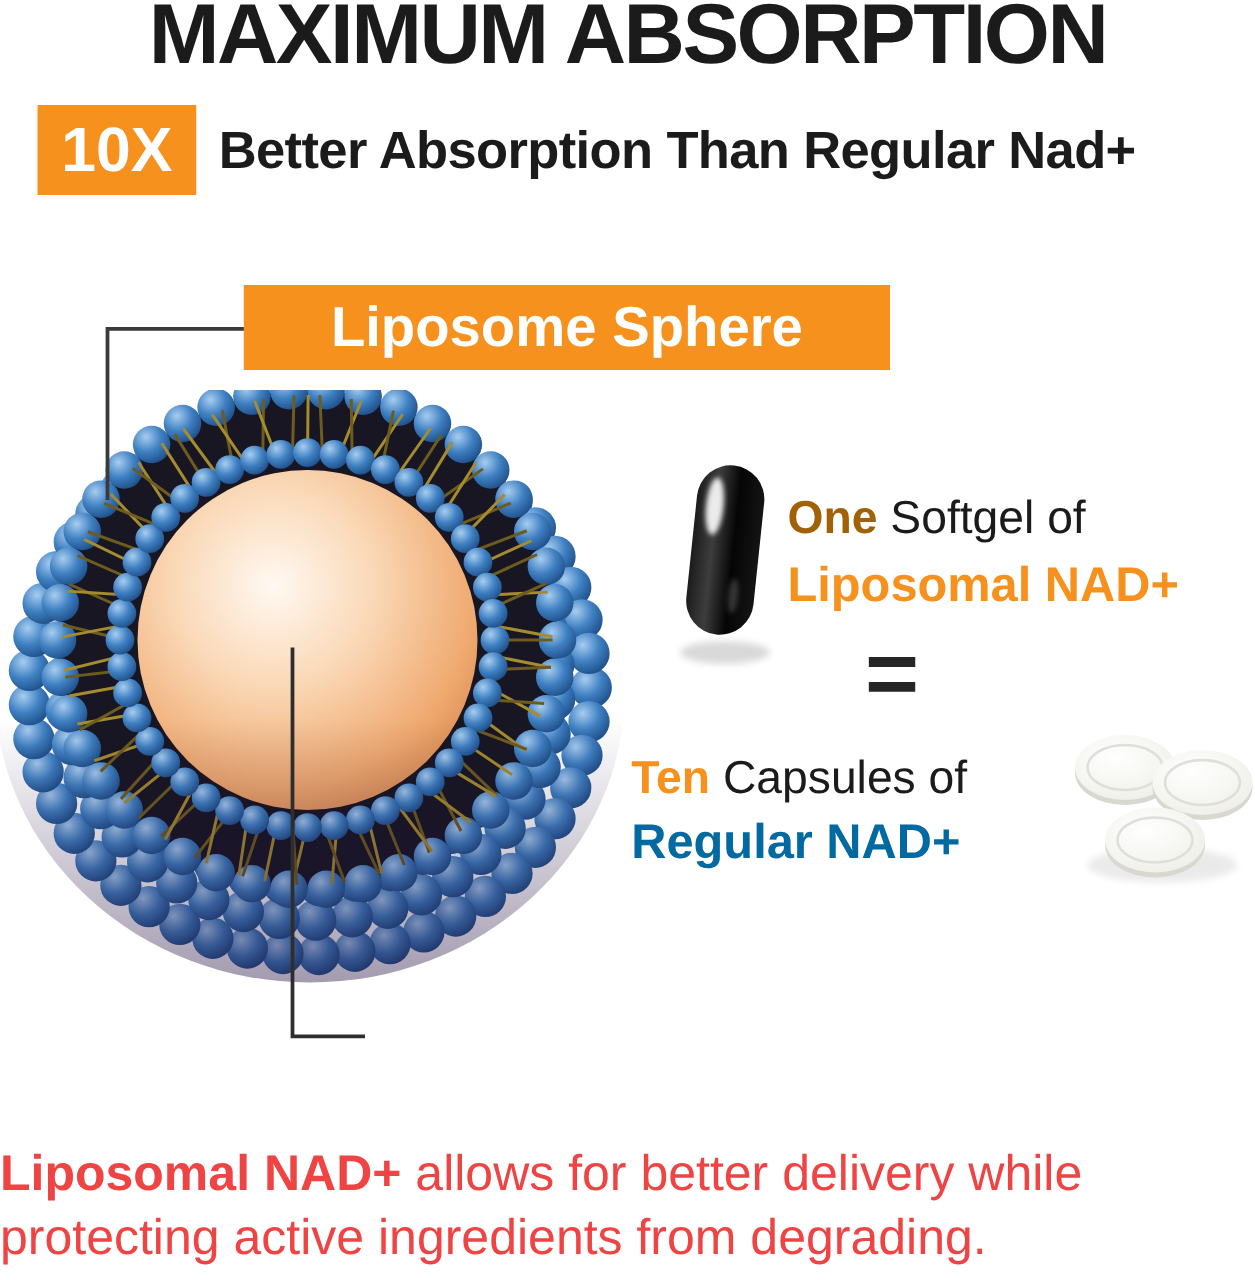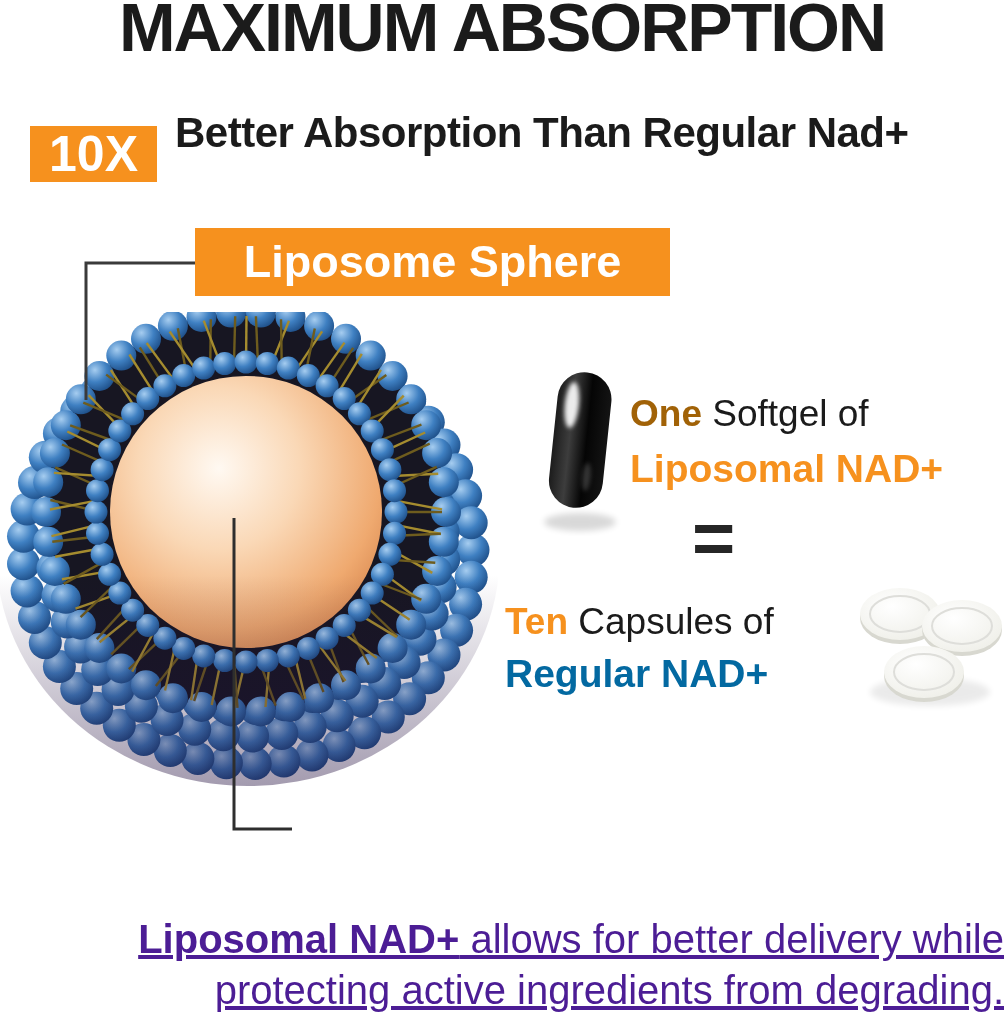--- a/index.html
+++ b/index.html
@@ -4,44 +4,44 @@
 <style>
   * { margin:0; padding:0; box-sizing:border-box; }
   html,body { width:1004px; height:1024px; }
   body { background:#ffffff; font-family:"Liberation Sans", sans-serif; position:relative; overflow:hidden; }
   .page { position:absolute; inset:0; background:#fff; }
 
   .title { position:absolute; top:-12px; left:0; width:100%; text-align:center;
            font-size:68px; font-weight:bold; letter-spacing:-2px; color:#1b1b1b; }
 
   .subtitle-row { position:absolute; top:84px; left:30px; display:flex; align-items:center; gap:18px; }
-  .badge { width:127px; height:56px; display:flex; align-items:center; justify-content:center;
-           color:#fff; font-size:50px; font-weight:bold;margin-top:42px; }
+  .badge { width:127px; height:72px; display:flex; align-items:center; justify-content:center;
+           color:#fff; font-size:50px; font-weight:bold; }
   .subtitle { font-size:42px; font-weight:bold; color:#1b1b1b; letter-spacing:-0.5px; }
 
   .liposome { position:absolute; left:-6px; top:312px; width:520px; height:475px; }
   .leader { position:absolute; left:0; top:0; width:1004px; height:1024px; pointer-events:none; }
 
   .callout { position:absolute; color:#fff; font-weight:bold; font-size:45px;
              display:flex; align-items:center; justify-content:center; white-space:pre; }
-  .callout.top { left:195px; top:228px; width:475px; height:68px; }
+  .callout.top { left:195px; top:228px; width:517px; height:68px; }
   .callout.bottom { left:290px; top:795px; width:370px; height:67px; }
 
   .softgel { position:absolute; left:518px; top:364px; width:124px; height:172px; }
   .pills   { position:absolute; left:852px; top:572px; width:152px; height:145px; }
 
   .cap-one { position:absolute; left:630px; top:388px; font-size:37px; color:#1b1b1b; line-height:1.42; }
   .cap-ten { position:absolute; left:505px; top:596px; width:335px; text-align:left;
              font-size:37px; color:#1b1b1b; line-height:1.38; }
   .product { font-size:39px; font-weight:bold; }
   .hl { font-weight:bold; }
   .equals { position:absolute; left:692px; top:496px; font-size:74px; font-weight:bold; color:#262626; }
 
-  .footer { position:absolute; left:0; top:914px; width:100%; text-align:right;
-            font-size:40px; color:#4c1d95; line-height:1.28;text-decoration:underline; }
+  .footer { position:absolute; left:0; top:914px; width:100%; text-align:left;
+            font-size:40px; color:#ef4444; line-height:1.28; }
   .footer .lead { font-weight:bold; }
 </style>
 </head>
 <body>
 
 <div class="page">
 
   <h1 class="title">MAXIMUM ABSORPTION</h1>
 
   <div class="subtitle-row">

